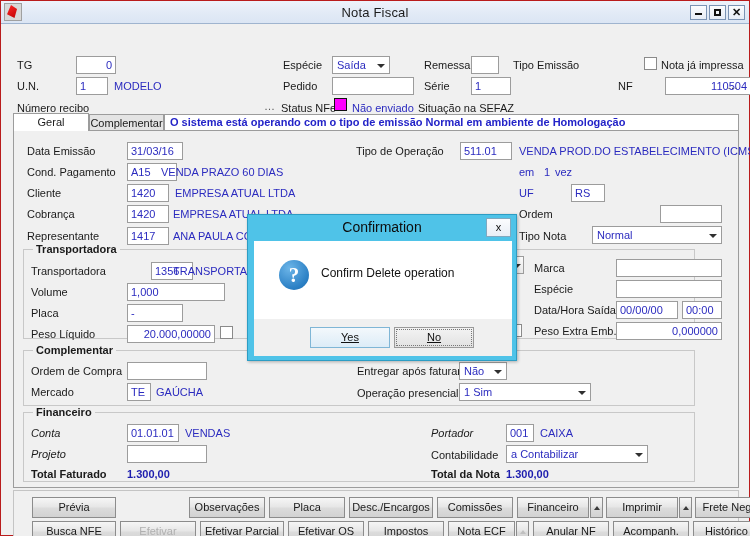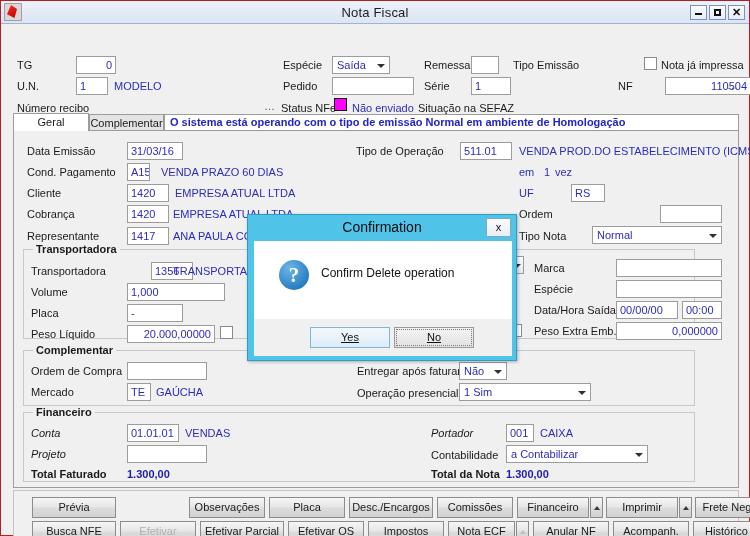--- a/index.html
+++ b/index.html
@@ -256,21 +256,21 @@
 
     <div class="tab active" style="left:12px;top:89px;width:76px;">Geral</div>
     <div class="tab" style="left:88px;top:90px;width:75px;">Complementar</div>
     <div class="noticebar">O sistema está operando com o tipo de emissão Normal em ambiente de Homologação</div>
     <div class="tabpanel"></div>
 
     <div class="lbl abs" style="left:26px;top:121px;">Data Emissão</div>
     <div class="fld" style="left:126px;top:118px;width:56px;">31/03/16</div>
 
     <div class="lbl abs" style="left:26px;top:142px;">Cond. Pagamento</div>
-    <div class="fld" style="left:126px;top:139px;width:23px;">A15</div>
+    <div class="fld" style="left:126px;top:139px;width:50px;">A15</div>
     <div class="val abs" style="left:160px;top:142px;">VENDA PRAZO 60 DIAS</div>
 
     <div class="lbl abs" style="left:26px;top:163px;">Cliente</div>
     <div class="fld" style="left:126px;top:160px;width:42px;">1420</div>
     <div class="val abs" style="left:174px;top:163px;">EMPRESA ATUAL LTDA</div>
 
     <div class="lbl abs" style="left:26px;top:184px;">Cobrança</div>
     <div class="fld" style="left:126px;top:181px;width:42px;">1420</div>
     <div class="val abs" style="left:172px;top:184px;">EMPRESA ATUAL LTDA</div>
 

